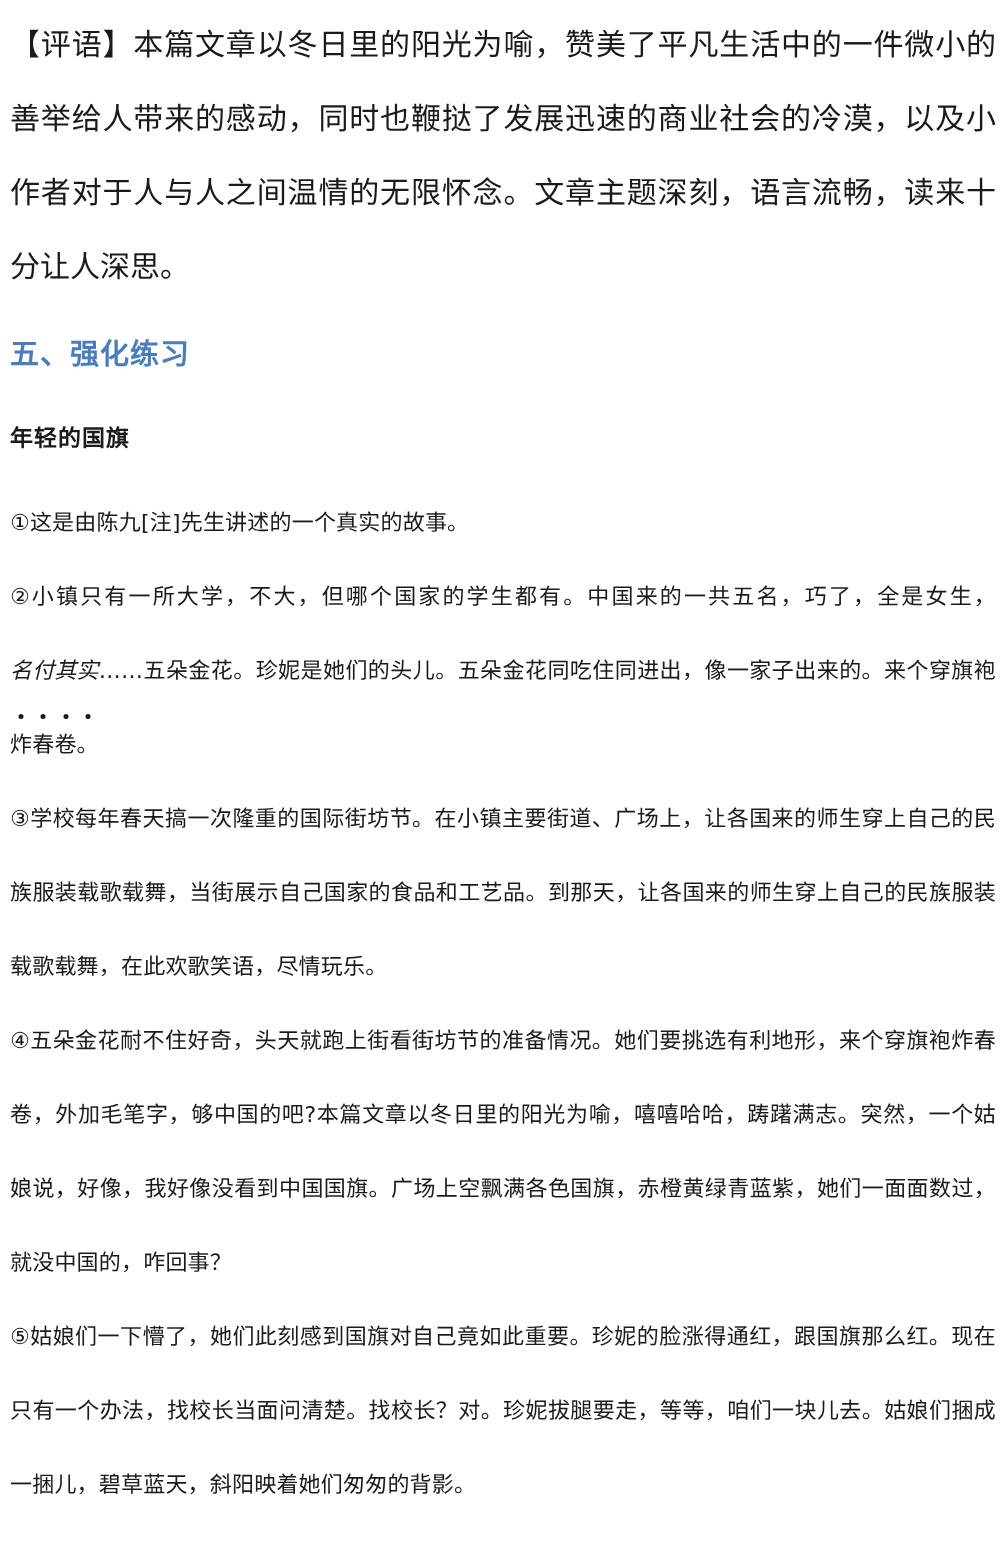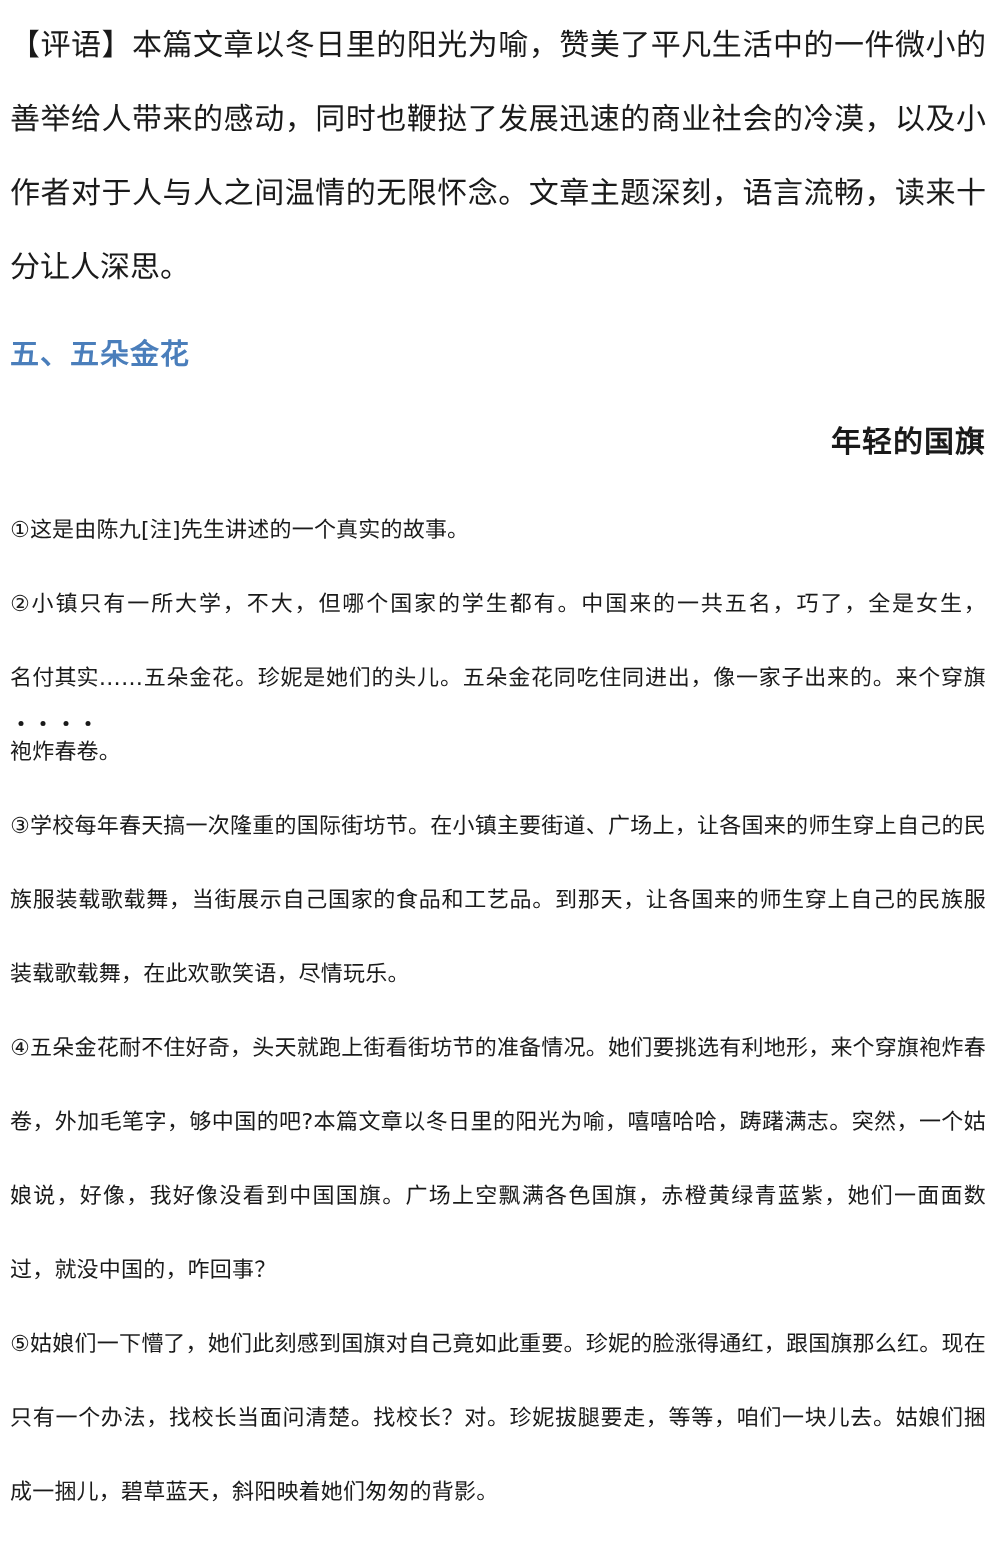--- a/index.html
+++ b/index.html
@@ -15,21 +15,21 @@
     overflow: hidden;
     font-family: "DejaVu Sans", "Liberation Sans", sans-serif;
     color: #1a1a1a;
     -webkit-font-smoothing: antialiased;
   }
 
   .page {
     box-sizing: border-box;
     width: 1000px;
     height: 1416px;
-    padding: 0 14px 0 10px;
+    padding: 0 4px 0 10px;
   }
 
   
   .para {
     font-size: 22px;
     line-height: 74px;
     letter-spacing: 0.2px;
     text-align: justify;
     text-justify: inter-character;
     word-break: break-all;
@@ -55,37 +55,38 @@
     color: #4a7ebb;
     line-height: 1;
     margin: 0;
     padding-top: 36px;
     padding-bottom: 0;
     letter-spacing: 1px;
   }
 
   
   .article-title {
-    font-size: 30px;
-    text-align: right;
+    font-size: 23px;
+    text-align: left;
     line-height: 1;
     margin: 0;
     padding-top: 58px;
     padding-bottom: 0;
     letter-spacing: 1px;
   }
 
   .body-start {
     padding-top: 36px;
   }
 
   
   .emph {
     position: relative;
     display: inline-block;
+    font-style: italic;
   }
   .emph > span.ch {
     display: inline-block;
     position: relative;
   }
   .emph > span.ch::after {
     content: "";
     position: absolute;
     left: 50%;
     bottom: -11px;
@@ -96,21 +97,21 @@
     background: #1a1a1a;
   }
 </style>
 </head>
 <body>
 
 <div class="page">
 
   <p class="commentary">【评语】本篇文章以冬日里的阳光为喻，赞美了平凡生活中的一件微小的善举给人带来的感动，同时也鞭挞了发展迅速的商业社会的冷漠，以及小作者对于人与人之间温情的无限怀念。文章主题深刻，语言流畅，读来十分让人深思。</p>
 
-  <h2 class="section-heading">五、五朵金花</h2>
+  <h2 class="section-heading">五、强化练习</h2>
 
   <h3 class="article-title">年轻的国旗</h3>
 
   <p class="para body-start">①这是由陈九[注]先生讲述的一个真实的故事。</p>
 
   <p class="para"><span>②小镇只有一所大学，不大，但哪个国家的学生都有。中国来的一共五名，巧了，全是女生，</span><span class="emph" id="emph-slot"><span class="ch">名</span><span class="ch">付</span><span class="ch">其</span><span class="ch">实</span></span><span>……五朵金花。珍妮是她们的头儿。五朵金花同吃住同进出，像一家子出来的。来个穿旗袍炸春卷。</span></p>
 
   <p class="para">③学校每年春天搞一次隆重的国际街坊节。在小镇主要街道、广场上，让各国来的师生穿上自己的民族服装载歌载舞，当街展示自己国家的食品和工艺品。到那天，让各国来的师生穿上自己的民族服装载歌载舞，在此欢歌笑语，尽情玩乐。</p>
 
   <p class="para">④五朵金花耐不住好奇，头天就跑上街看街坊节的准备情况。她们要挑选有利地形，来个穿旗袍炸春卷，外加毛笔字，够中国的吧?本篇文章以冬日里的阳光为喻，嘻嘻哈哈，踌躇满志。突然，一个姑娘说，好像，我好像没看到中国国旗。广场上空飘满各色国旗，赤橙黄绿青蓝紫，她们一面面数过，就没中国的，咋回事？</p>

